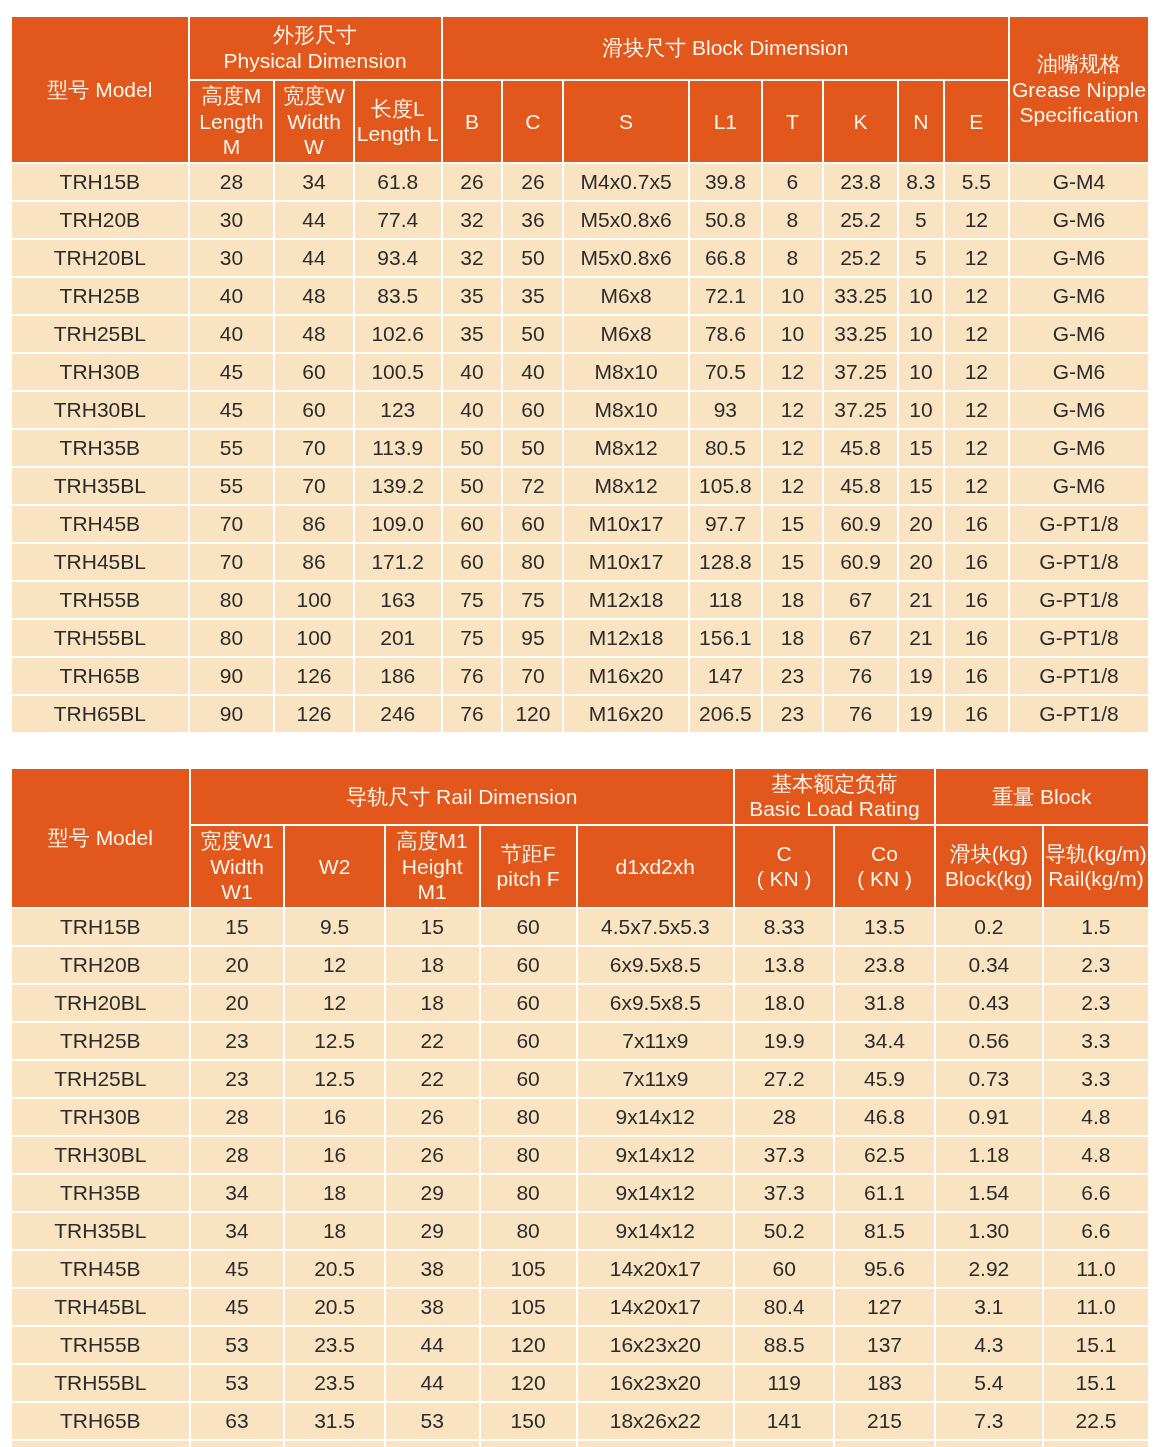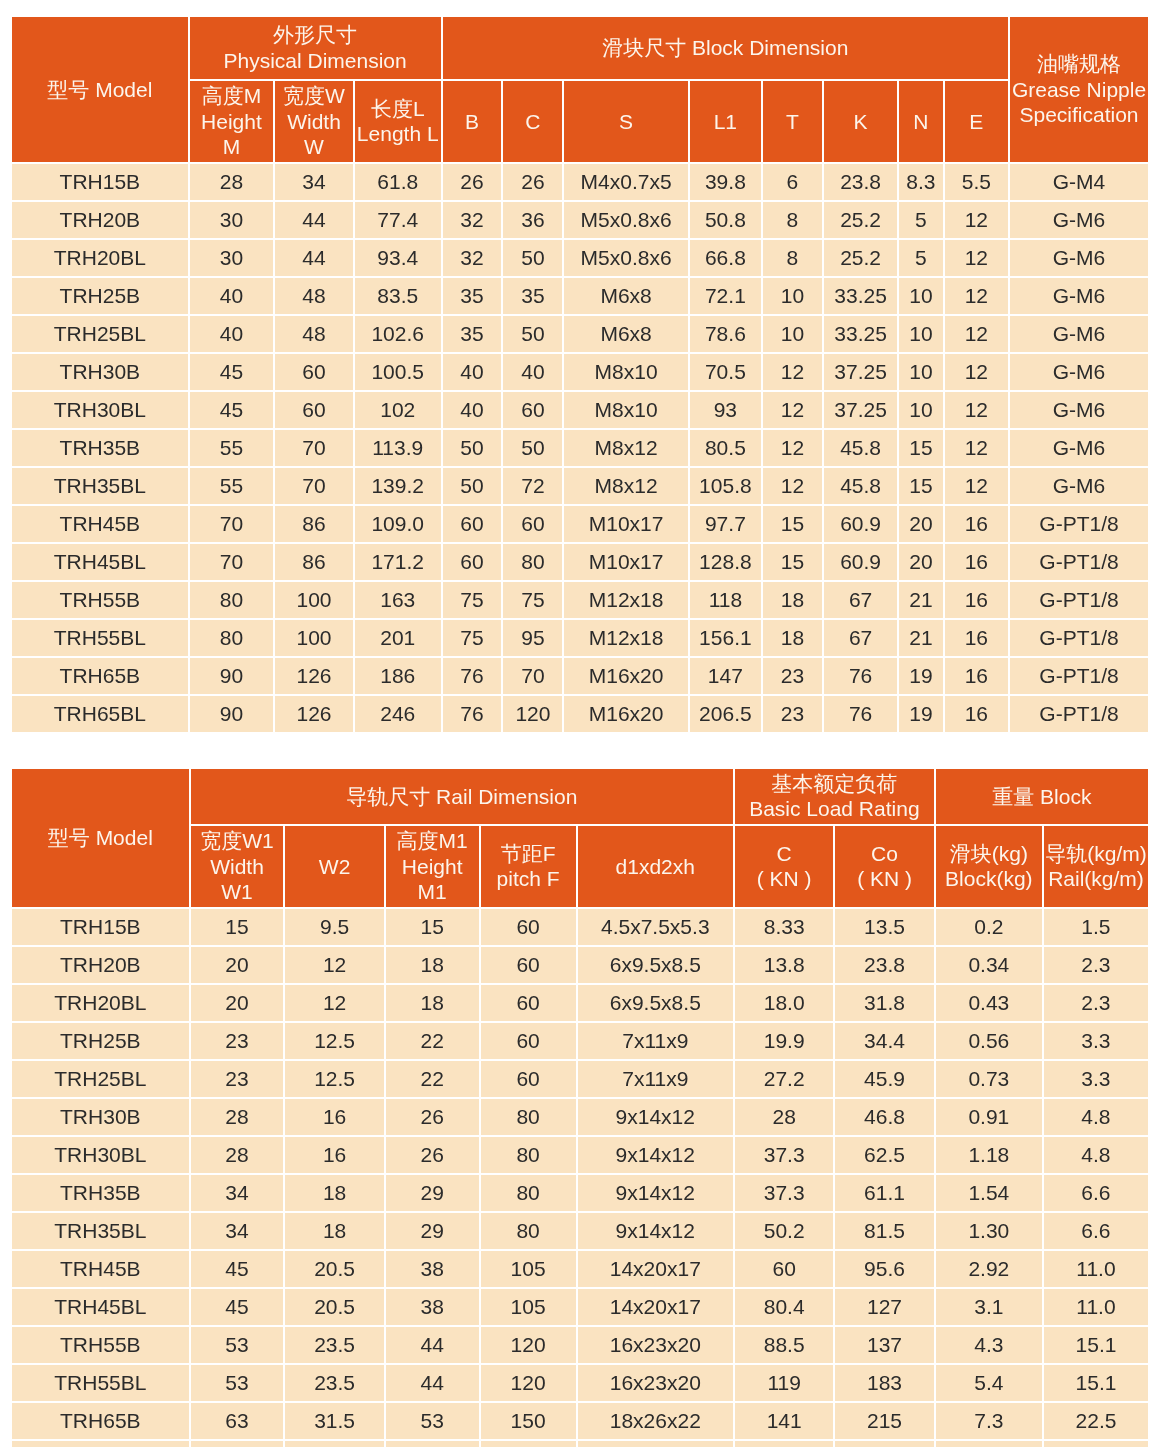--- a/index.html
+++ b/index.html
@@ -83,21 +83,21 @@
         </th>
         <th class="hdr" rowspan="2">
           <span class="ln">油嘴规格</span>
           <span class="ln">Grease Nipple</span>
           <span class="ln">Specification</span>
         </th>
       </tr>
       <tr class="band2">
         <th class="hdr">
           <span class="ln">高度M</span>
-          <span class="ln">Height M</span>
+          <span class="ln">Length M</span>
         </th>
         <th class="hdr">
           <span class="ln">宽度W</span>
           <span class="ln">Width W</span>
         </th>
         <th class="hdr">
           <span class="ln">长度L</span>
           <span class="ln">Length L</span>
         </th>
         <th class="hdr">B</th>
@@ -198,21 +198,21 @@
           <td class="cell">12</td>
           <td class="cell">37.25</td>
           <td class="cell">10</td>
           <td class="cell">12</td>
           <td class="cell">G-M6</td>
         </tr>
         <tr>
           <td class="cell">TRH30BL</td>
           <td class="cell">45</td>
           <td class="cell">60</td>
-          <td class="cell">102</td>
+          <td class="cell">123</td>
           <td class="cell">40</td>
           <td class="cell">60</td>
           <td class="cell">M8x10</td>
           <td class="cell">93</td>
           <td class="cell">12</td>
           <td class="cell">37.25</td>
           <td class="cell">10</td>
           <td class="cell">12</td>
           <td class="cell">G-M6</td>
         </tr>

